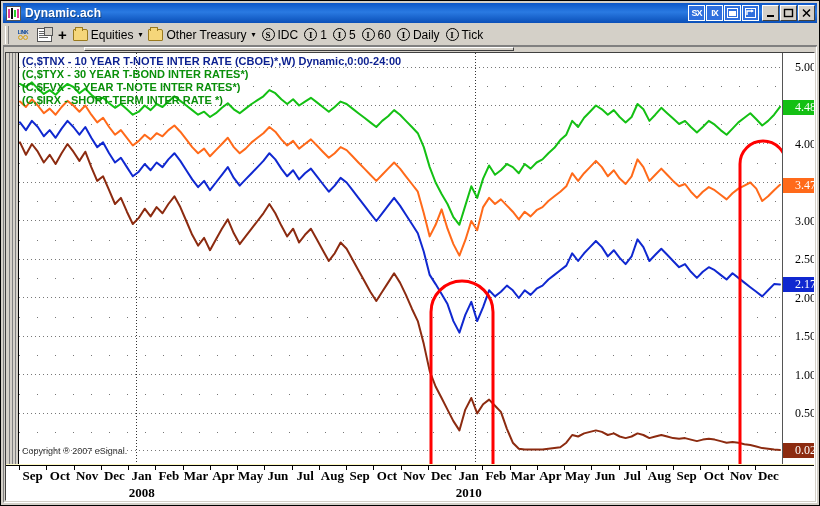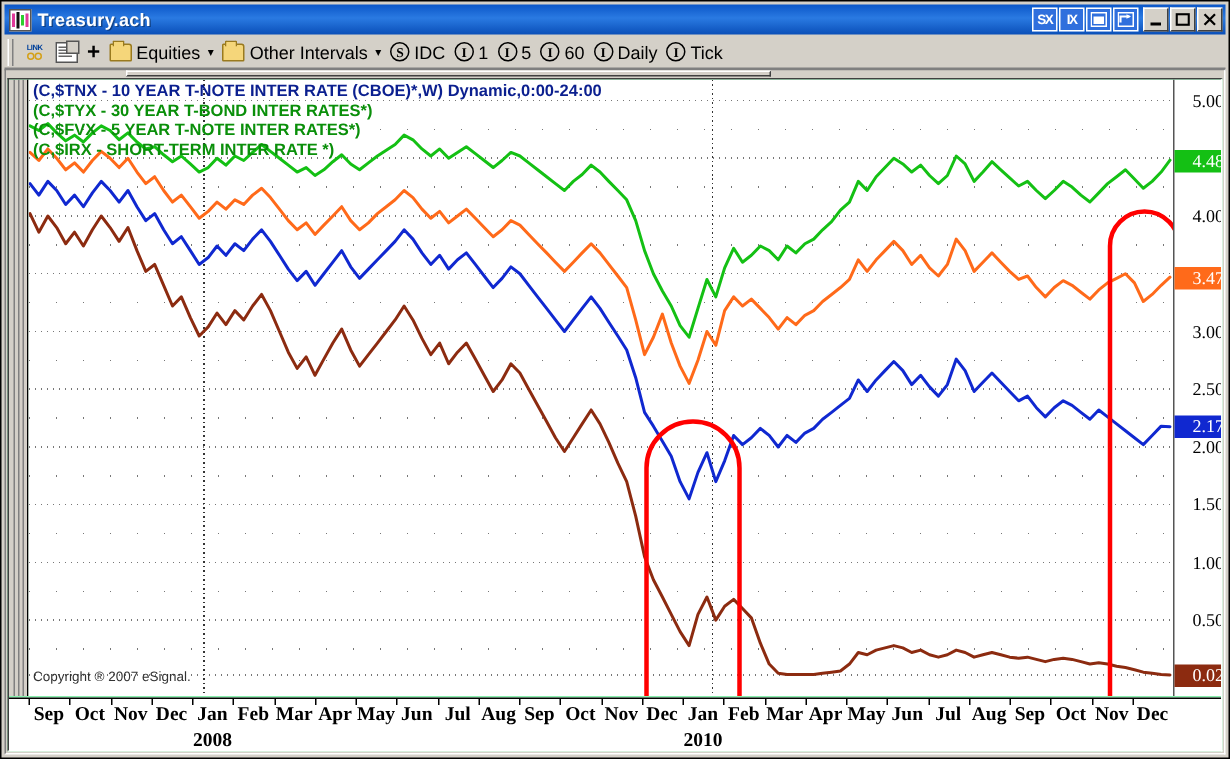--- a/index.html
+++ b/index.html
@@ -117,21 +117,21 @@
   }
   #tabstrip .tab {
     position:absolute; left:80px; top:0; width:430px; height:4px;
     background:#d4d0c8; border-top:1px solid #fff;
     border-left:1px solid #fff; border-right:1px solid #404040;
     border-bottom:1px solid #404040;
   }
 
   #chartwin {
     position: absolute; left: 1px; top: 5px; right: 1px; bottom: 1px;
-    background: #86efac;
+    background: #fef9c3;
     border: 1px solid; border-color: #404040 #fff #fff #404040;
     overflow: hidden;
   }
   #plotarea {
     position: absolute; left: 13px; top: 0px; width: 763px; height: 411px;
     background: #fff;
     overflow: hidden;
   }
   #leftrail {
     position:absolute; left:0; top:0; width:13px; height:411px;
@@ -202,21 +202,21 @@
 
   <div id="titlebar">
     <span class="ticon">
       <svg width="13" height="13" viewBox="0 0 13 13">
         <rect x="1" y="2" width="2" height="9" fill="#e03a9a"></rect>
         <rect x="4" y="1" width="2" height="11" fill="#111"></rect>
         <rect x="7" y="3" width="2" height="7" fill="#2ecf2e"></rect>
         <rect x="10" y="2" width="2" height="9" fill="#e03a9a"></rect>
       </svg>
     </span>
-    <span class="ttext">Treasury.ach</span>
+    <span class="ttext">Dynamic.ach</span>
     <span class="spacer"></span>
 
     <span class="tbtn blue">SX</span>
     <span class="tbtn blue">IX</span>
     <span class="tbtn blue">
       <svg width="11" height="10" viewBox="0 0 11 10">
         <rect x="0.5" y="0.5" width="10" height="9" fill="#2f6fdd" stroke="#fff"></rect>
         <rect x="2" y="3" width="7" height="5" fill="#fff"></rect>
       </svg>
     </span>
@@ -274,21 +274,21 @@
     </span>
 
     <span class="tb-item">
       <span class="folder"></span>
       <span class="lbl">Equities</span>
       <span class="caret">▾</span>
     </span>
 
     <span class="tb-item">
       <span class="folder"></span>
-      <span class="lbl">Other Intervals</span>
+      <span class="lbl">Other Treasury</span>
       <span class="caret">▾</span>
     </span>
 
     <span class="tb-item">
       <span class="circicon">S</span>
       <span class="lbl">IDC</span>
     </span>
 
     <span class="tb-item">
       <span class="circicon">I</span>

